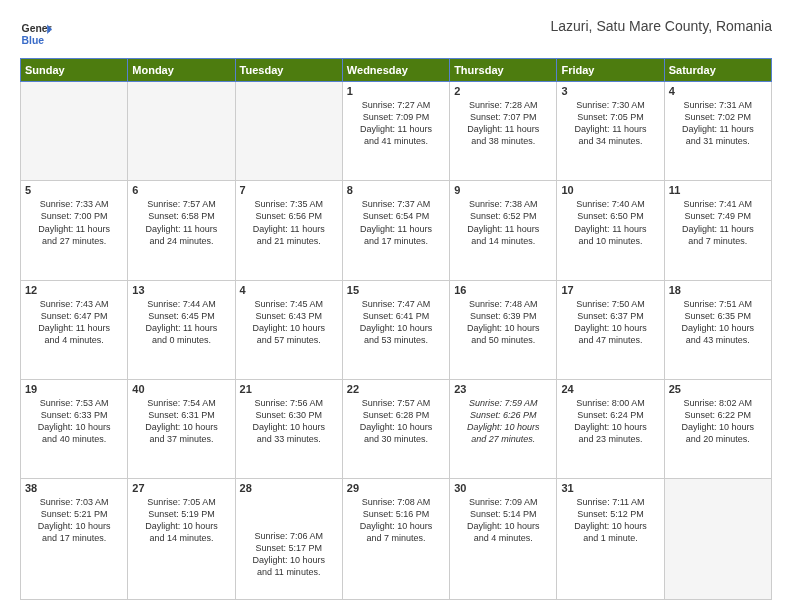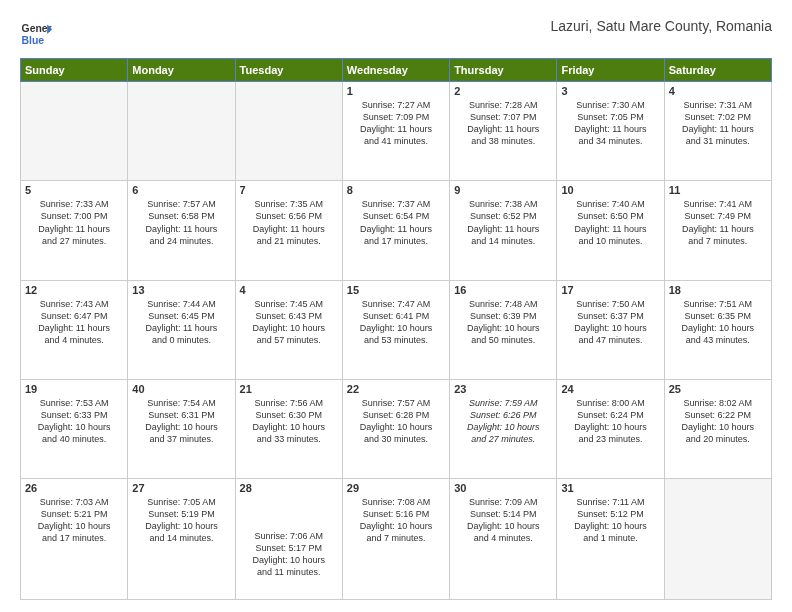--- a/index.html
+++ b/index.html
@@ -300,21 +300,21 @@
           <td>
             <span class="day-num">25</span>
             <div class="day-info" style="white-space: pre-line;">Sunrise: 8:02 AM
 Sunset: 6:22 PM
 Daylight: 10 hours
 and 20 minutes.</div>
           </td>
         </tr>
         <tr>
           <td>
-            <span class="day-num">26</span>
+            <span class="day-num">38</span>
             <div class="day-info" style="white-space: pre-line;">Sunrise: 7:03 AM
 Sunset: 5:21 PM
 Daylight: 10 hours
 and 17 minutes.</div>
           </td>
           <td>
             <span class="day-num">27</span>
             <div class="day-info" style="white-space: pre-line;">Sunrise: 7:05 AM
 Sunset: 5:19 PM
 Daylight: 10 hours

